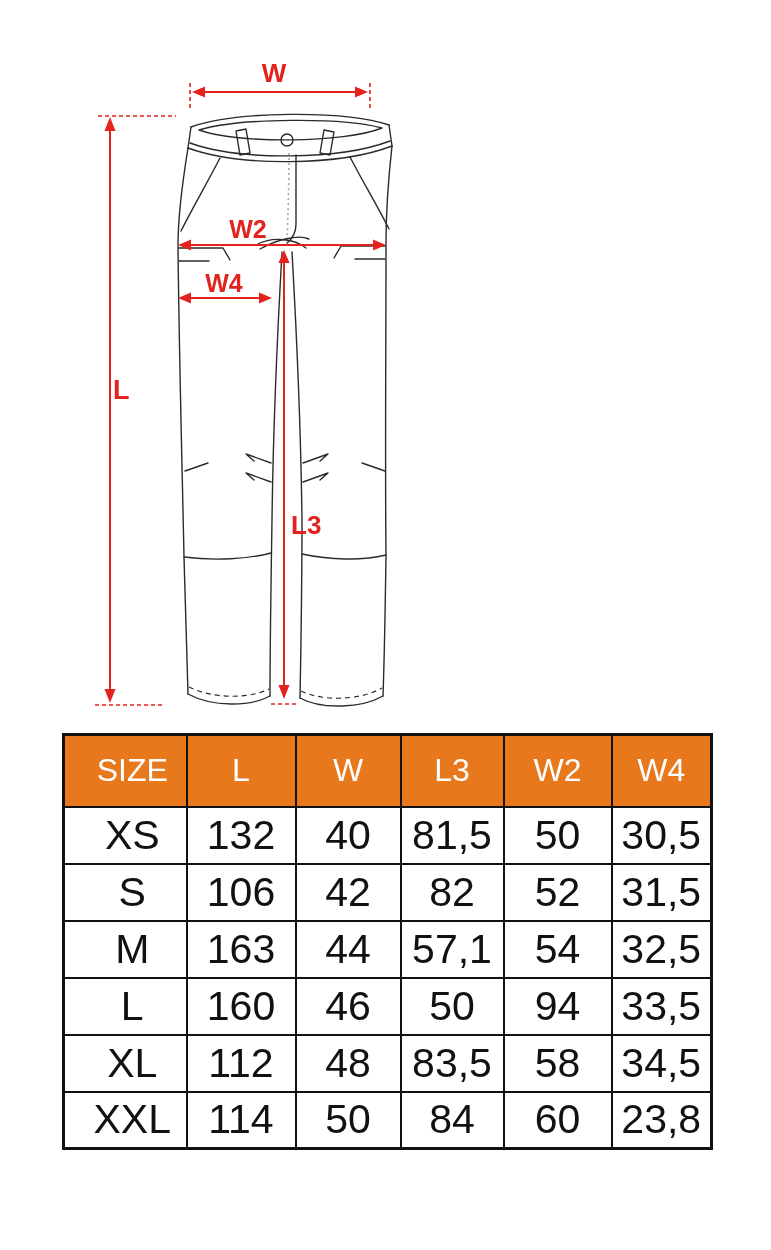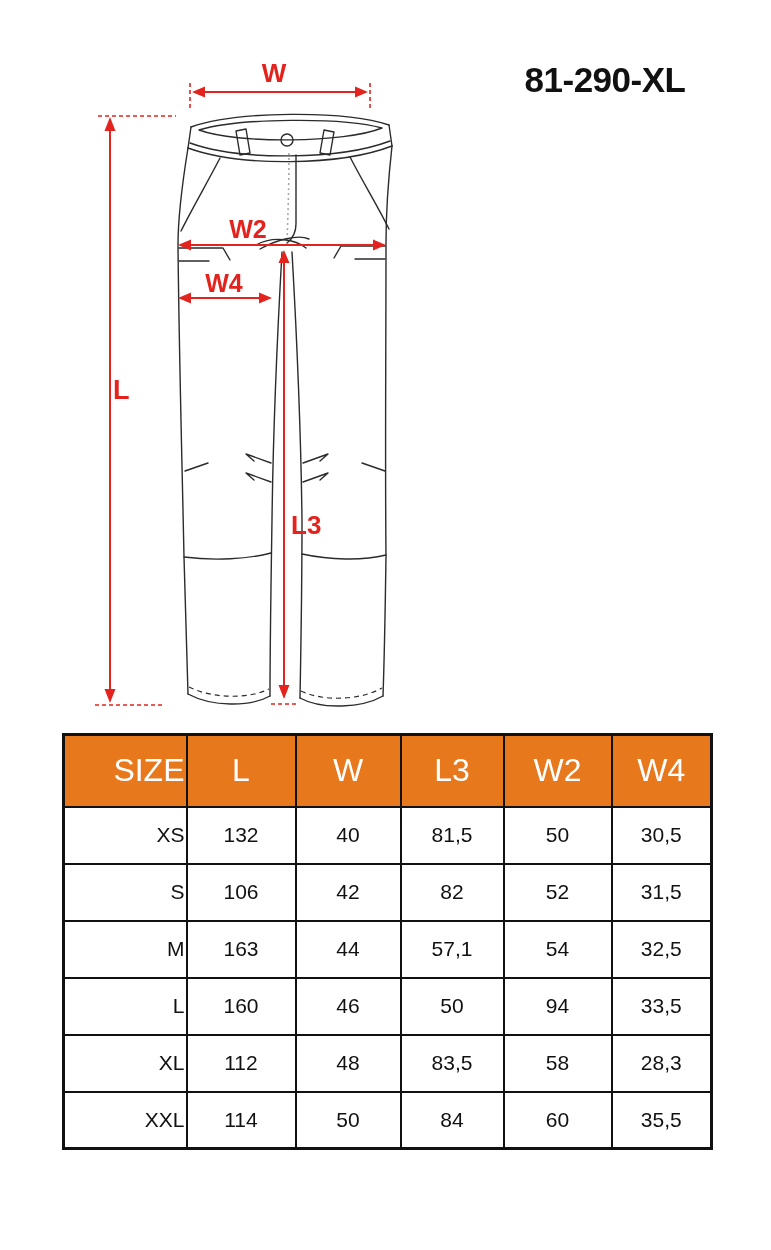--- a/index.html
+++ b/index.html
@@ -28,32 +28,31 @@
   .size-table th,.size-table td{
     border:2px solid #111111;box-sizing:border-box;
     text-align:center;vertical-align:middle;white-space:nowrap;overflow:hidden;
   }
   .size-table thead th{
     background:#e8781c;color:#ffffff;font-weight:normal;
     font-size:32px;height:72px;
   }
   .size-table td{
     background:#ffffff;color:#111111;font-weight:normal;
-    font-size:21px;height:57px;
+    font-size:41px;height:57px;
   }
   .size-table th.col-size,.size-table td.col-size{
-    text-align:right;padding-left:15px;
+    text-align:center;padding-left:15px;
   }
 </style>
 </head>
 <body>
 
 <div class="page">
 
-  <div class="product-code">81-290-XL</div>
 
   <svg class="diagram" width="771" height="731" viewBox="0 0 771 731">
 
     <g>
 
       <g>
         <path class="outline" d="M191,127 C235,111 345,110 389,125"></path>
         <path class="outline" d="M191,127 L188,148"></path>
         <path class="outline" d="M389,125 L392,146"></path>
         <path class="outline" d="M188,148 C240,167 340,166 392,146"></path>
@@ -207,26 +206,26 @@
         <td>50</td>
         <td>94</td>
         <td>33,5</td>
       </tr>
       <tr>
         <td class="col-size">XL</td>
         <td>112</td>
         <td>48</td>
         <td>83,5</td>
         <td>58</td>
-        <td>28,3</td>
+        <td>34,5</td>
       </tr>
       <tr>
         <td class="col-size">XXL</td>
         <td>114</td>
         <td>50</td>
         <td>84</td>
         <td>60</td>
-        <td>35,5</td>
+        <td>23,8</td>
       </tr>
     </tbody>
   </table>
 
 </div>
 
 </body></html>

